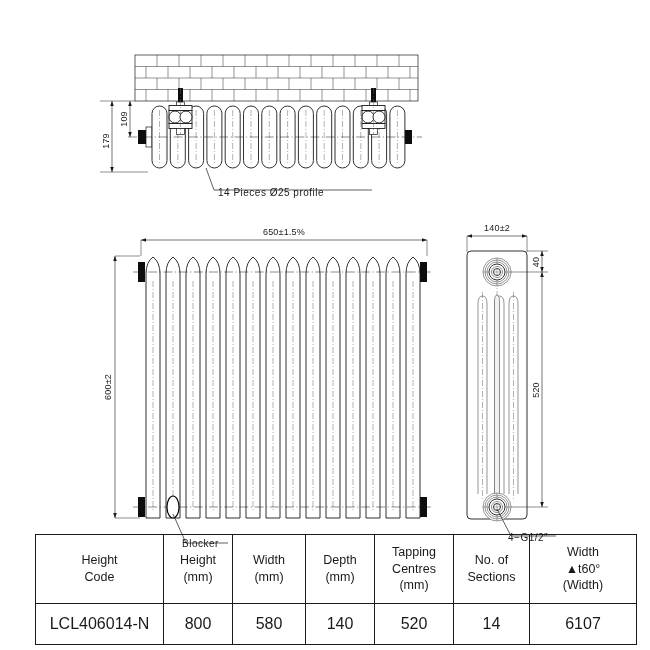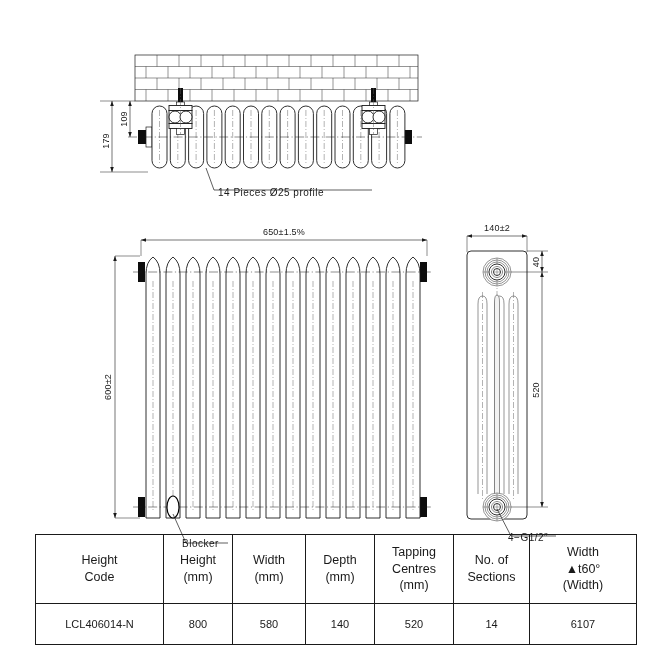--- a/index.html
+++ b/index.html
@@ -104,21 +104,21 @@
     font-weight: normal;
     color: #1a1a1a;
   }
   table.spec th {
     font-size: 12.5px;
     line-height: 1.35;
     height: 64px;
     padding: 2px 1px;
   }
   table.spec td {
-    font-size: 11px;
+    font-size: 16px;
     height: 36px;
     padding: 2px 1px;
   }
   .hdr-line { display: block; }
 </style>
 </head>
 <body>
 
 <div id="drawing-root">
 <svg width="650" height="650" viewBox="0 0 650 650" xmlns="http://www.w3.org/2000/svg">

